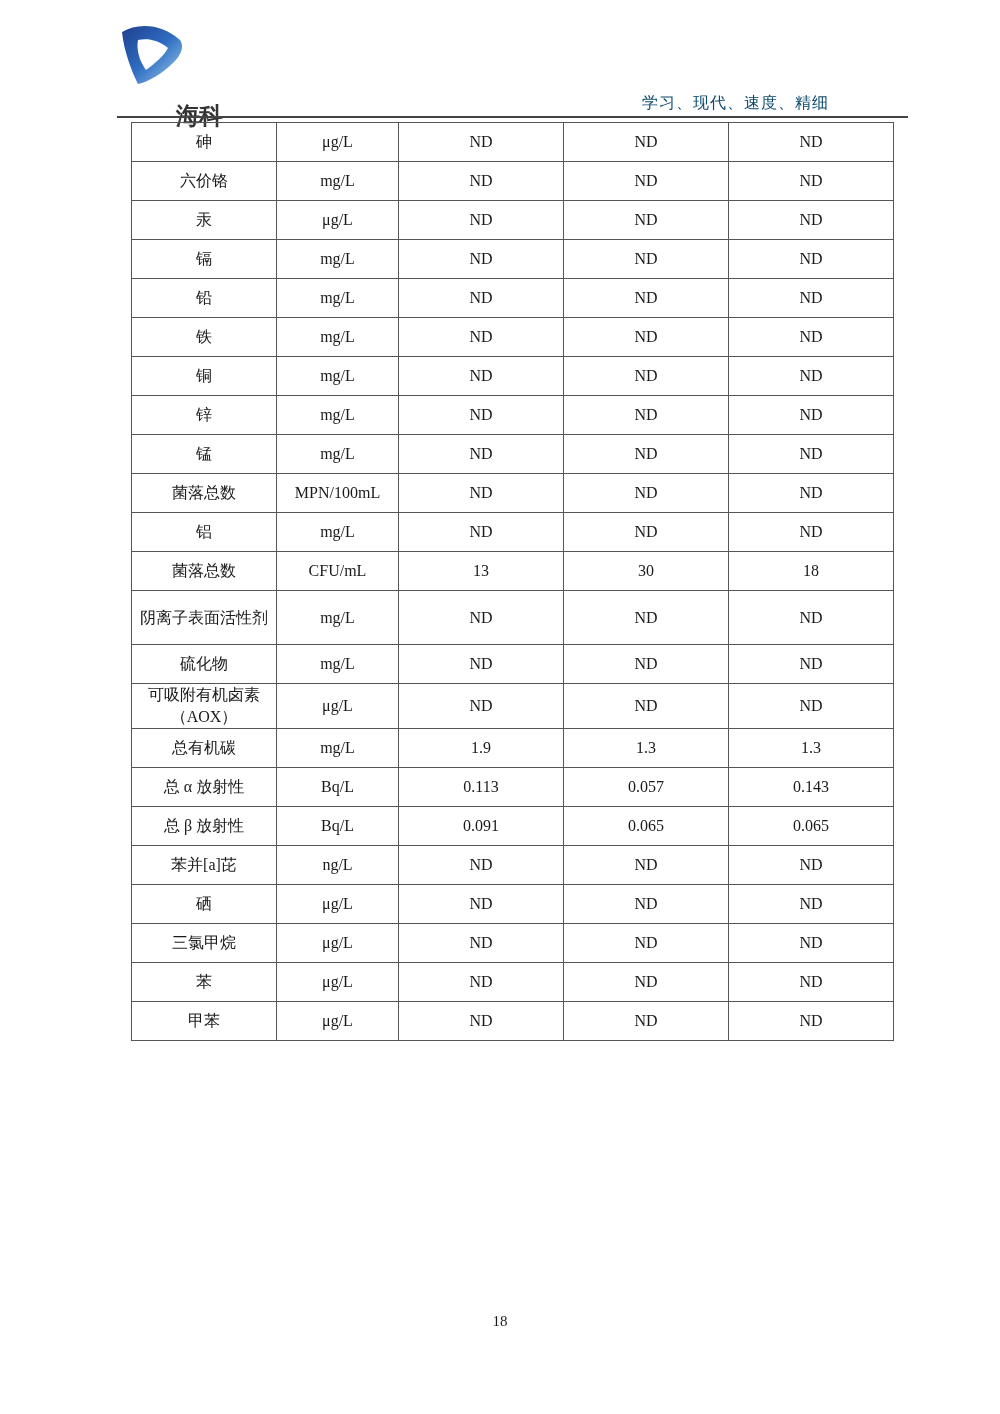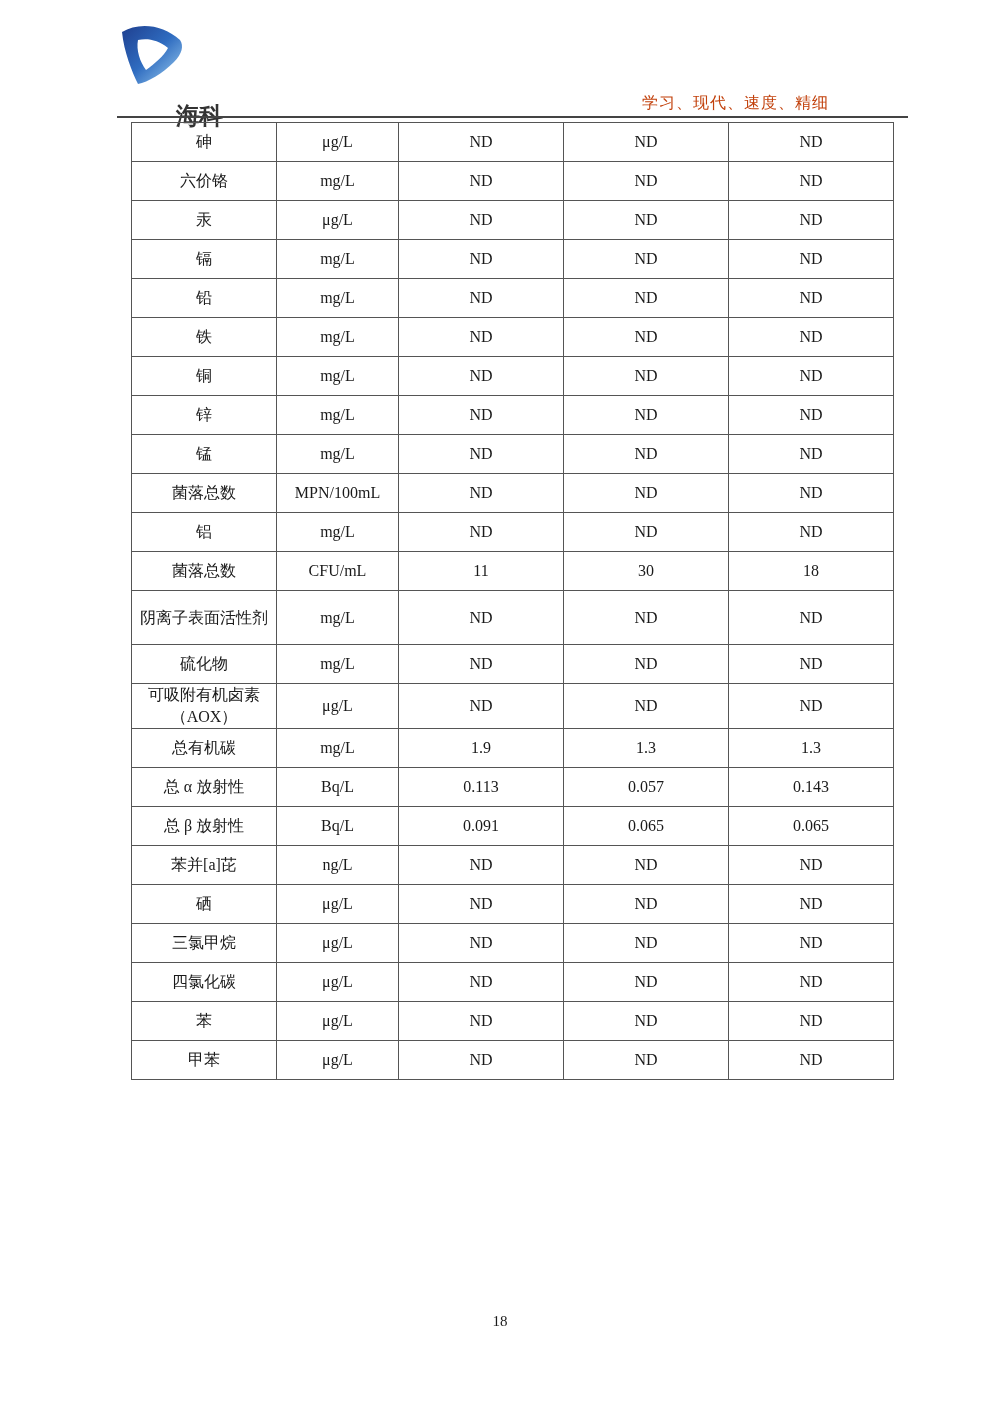--- a/index.html
+++ b/index.html
@@ -3,21 +3,21 @@
   <meta charset="utf-8">
   <style>
     html, body { margin: 0; padding: 0; background: #ffffff; }
     body { width: 1000px; height: 1414px; position: relative; overflow: hidden;
            font-family: "Liberation Serif", "DejaVu Serif", serif; color: #1a1a1a; }
     .logo { position: absolute; left: 118px; top: 22px; width: 110px; height: 80px; }
     .logo svg { position: absolute; left: 0; top: 0; }
     .logo-text { position: absolute; left: 58px; top: 44px; font-family: "DejaVu Sans", sans-serif;
                  font-size: 24px; font-weight: bold; color: #333; letter-spacing: -1px; margin-top: 34px; }
     .motto { position: absolute; left: 642px; top: 93px; font-family: "DejaVu Sans", sans-serif;
-             font-size: 16px; color: #c2410c; letter-spacing: 1px; }
+             font-size: 16px; color: #0c4a6e; letter-spacing: 1px; }
     .header-rule { position: absolute; left: 117px; top: 116px; width: 791px; height: 2px; background: #444; }
     table.data { position: absolute; left: 131px; top: 122px; border-collapse: collapse; table-layout: fixed; width: 763px; }
     table.data td { border: 1.5px solid #555; text-align: center; vertical-align: middle;
                     font-size: 16px; padding: 0 4px; line-height: 22px; }
     col.c0 { width: 145px; } col.c1 { width: 122px; } col.c2 { width: 165px; }
     col.c3 { width: 165px; } col.c4 { width: 165px; }
     tr.r { height: 39px; }
     tr.r2 { height: 54px; }
     tr.r3 { height: 38px; }
     tr.note td { height: 38px; }
@@ -126,21 +126,21 @@
       <tr class="r">
         <td>铝</td>
         <td>mg/L</td>
         <td>ND</td>
         <td>ND</td>
         <td>ND</td>
       </tr>
       <tr class="r">
         <td>菌落总数</td>
         <td>CFU/mL</td>
-        <td>11</td>
+        <td>13</td>
         <td>30</td>
         <td>18</td>
       </tr>
       <tr class="r2">
         <td>阴离子表面活性剂</td>
         <td>mg/L</td>
         <td>ND</td>
         <td>ND</td>
         <td>ND</td>
       </tr>
@@ -194,27 +194,20 @@
         <td>ND</td>
       </tr>
       <tr class="r">
         <td>三氯甲烷</td>
         <td>μg/L</td>
         <td>ND</td>
         <td>ND</td>
         <td>ND</td>
       </tr>
       <tr class="r">
-        <td>四氯化碳</td>
-        <td>μg/L</td>
-        <td>ND</td>
-        <td>ND</td>
-        <td>ND</td>
-      </tr>
-      <tr class="r">
         <td>苯</td>
         <td>μg/L</td>
         <td>ND</td>
         <td>ND</td>
         <td>ND</td>
       </tr>
       <tr class="r">
         <td>甲苯</td>
         <td>μg/L</td>
         <td>ND</td>

